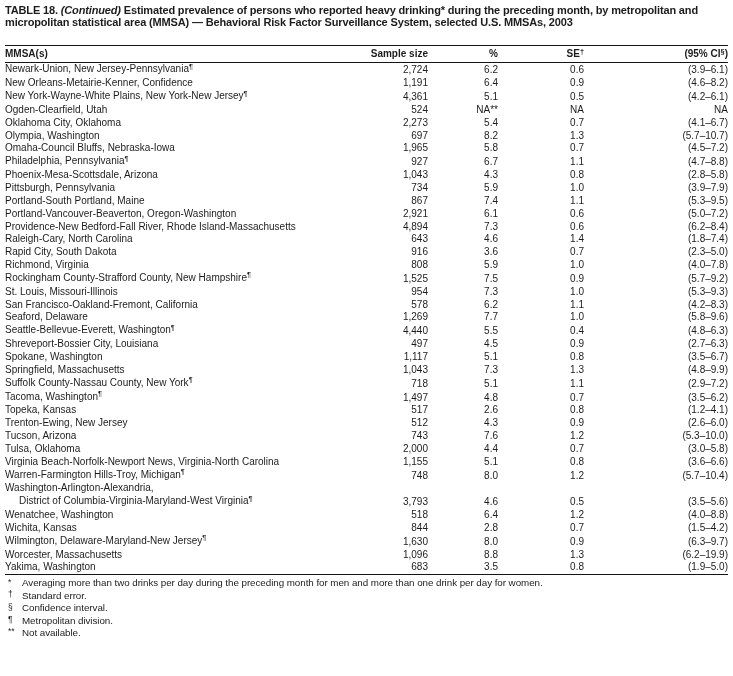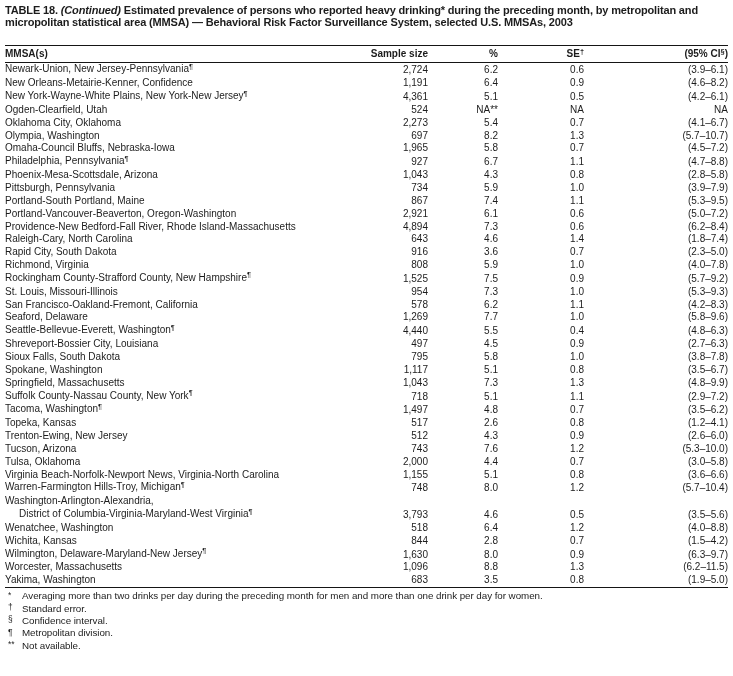--- a/index.html
+++ b/index.html
@@ -215,27 +215,20 @@
           <td class="c-num">(4.8–6.3)</td>
         </tr>
         <tr>
           <td class="c-name">Shreveport-Bossier City, Louisiana</td>
           <td class="c-num">497</td>
           <td class="c-num">4.5</td>
           <td class="c-num">0.9</td>
           <td class="c-num">(2.7–6.3)</td>
         </tr>
         <tr>
-          <td class="c-name">Sioux Falls, South Dakota</td>
-          <td class="c-num">795</td>
-          <td class="c-num">5.8</td>
-          <td class="c-num">1.0</td>
-          <td class="c-num">(3.8–7.8)</td>
-        </tr>
-        <tr>
           <td class="c-name">Spokane, Washington</td>
           <td class="c-num">1,117</td>
           <td class="c-num">5.1</td>
           <td class="c-num">0.8</td>
           <td class="c-num">(3.5–6.7)</td>
         </tr>
         <tr>
           <td class="c-name">Springfield, Massachusetts</td>
           <td class="c-num">1,043</td>
           <td class="c-num">7.3</td>
@@ -331,21 +324,21 @@
           <td class="c-num">1,630</td>
           <td class="c-num">8.0</td>
           <td class="c-num">0.9</td>
           <td class="c-num">(6.3–9.7)</td>
         </tr>
         <tr>
           <td class="c-name">Worcester, Massachusetts</td>
           <td class="c-num">1,096</td>
           <td class="c-num">8.8</td>
           <td class="c-num">1.3</td>
-          <td class="c-num">(6.2–11.5)</td>
+          <td class="c-num">(6.2–19.9)</td>
         </tr>
         <tr>
           <td class="c-name">Yakima, Washington</td>
           <td class="c-num">683</td>
           <td class="c-num">3.5</td>
           <td class="c-num">0.8</td>
           <td class="c-num">(1.9–5.0)</td>
         </tr>
       </tbody>
   </table>

